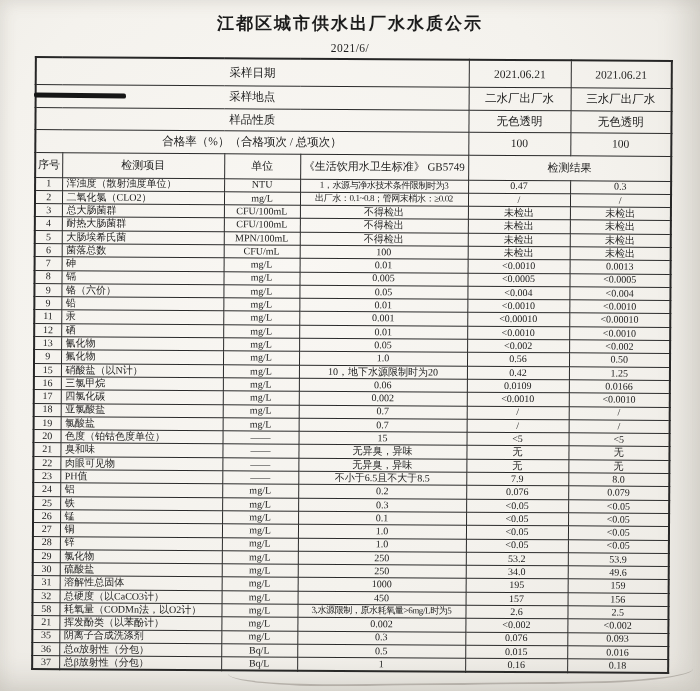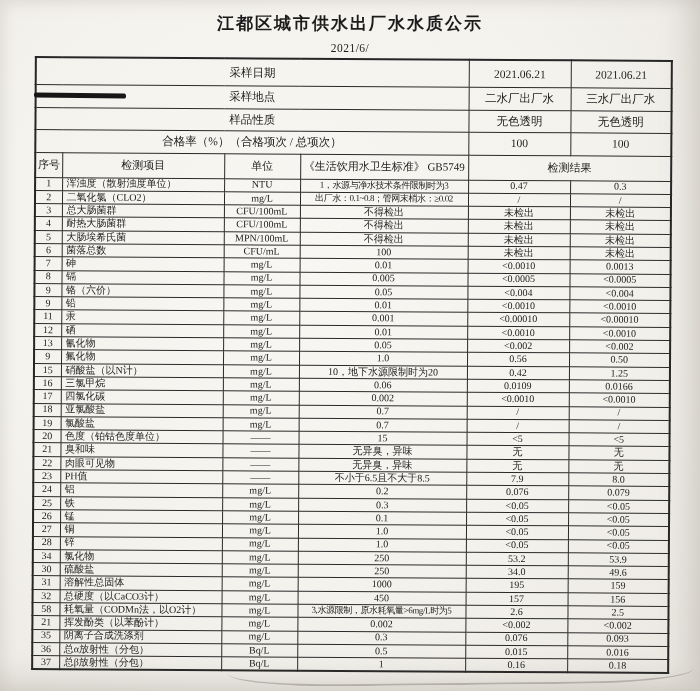--- a/index.html
+++ b/index.html
@@ -324,21 +324,21 @@
         </tr>
         <tr>
           <td class="td-no">28</td>
           <td class="td-item">锌</td>
           <td class="td-unit">mg/L</td>
           <td class="td-limit">1.0</td>
           <td class="td-result">&lt;0.05</td>
           <td class="td-result">&lt;0.05</td>
         </tr>
         <tr>
-          <td class="td-no">34</td>
+          <td class="td-no">29</td>
           <td class="td-item">氯化物</td>
           <td class="td-unit">mg/L</td>
           <td class="td-limit">250</td>
           <td class="td-result">53.2</td>
           <td class="td-result">53.9</td>
         </tr>
         <tr>
           <td class="td-no">30</td>
           <td class="td-item">硫酸盐</td>
           <td class="td-unit">mg/L</td>

